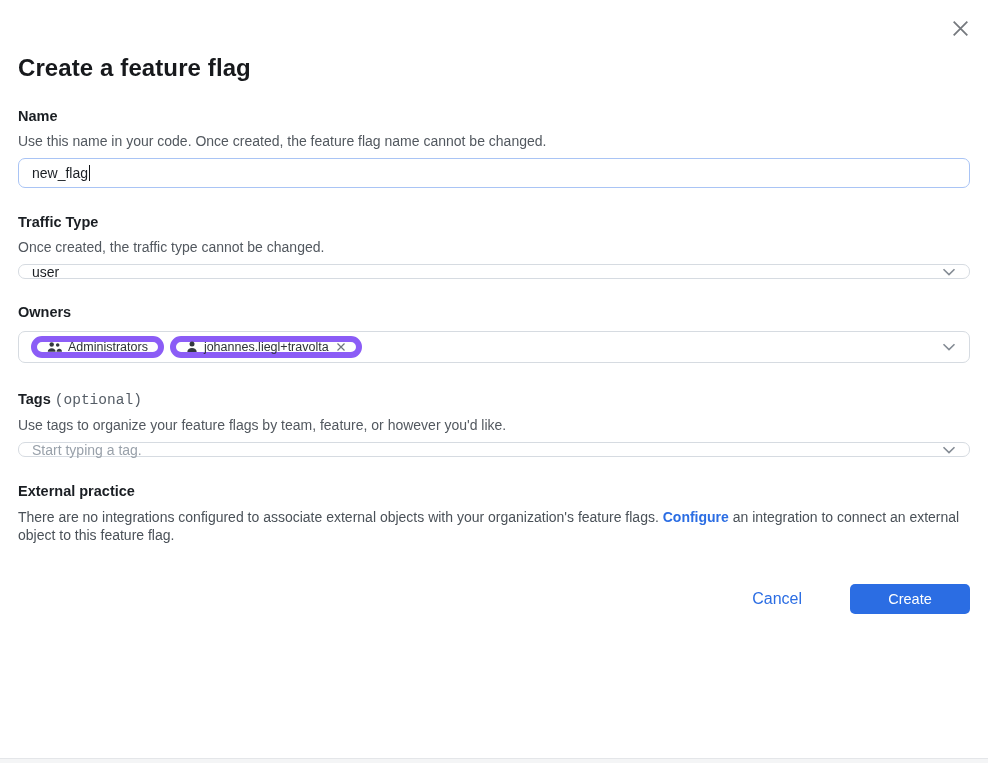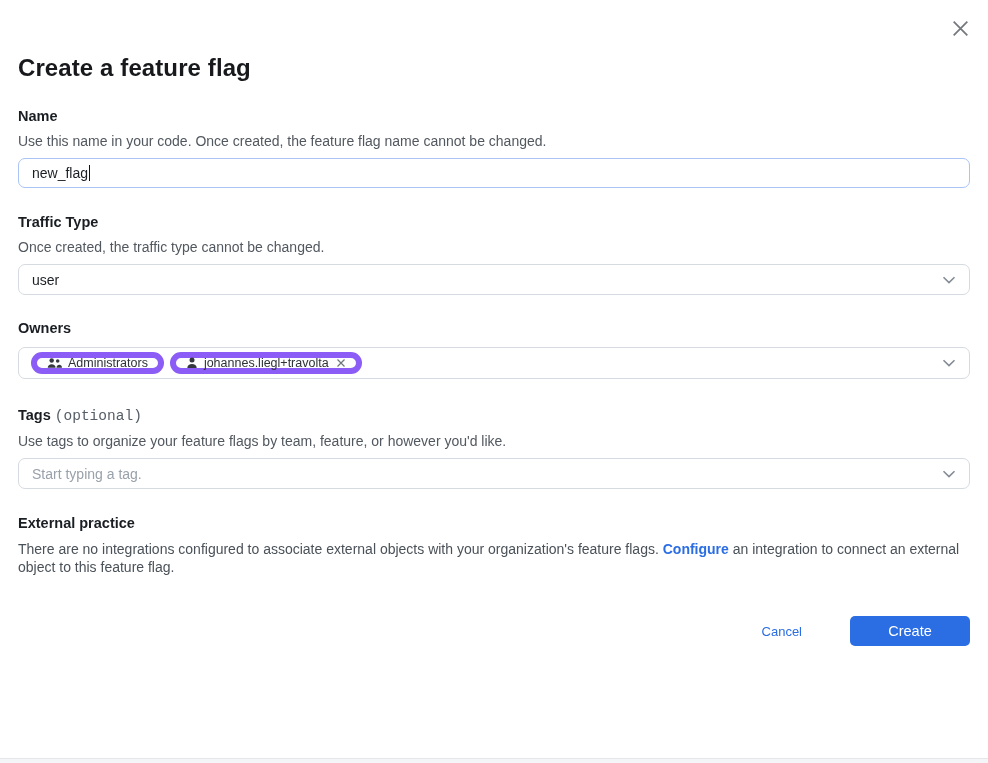--- a/index.html
+++ b/index.html
@@ -50,21 +50,21 @@
     width: 100%; height: 30px;
     border: 1px solid #d6dbe1;
     border-radius: 7px;
     background: #ffffff;
     font-size: 14px; color: #1b1f24;
     display: flex; align-items: center;
     padding: 0 13px;
     position: relative;
   }
   .input-box.focused { border-color: #a9c4f5; }
-  .select-box { height: 31px; cursor: pointer; }
+  .select-box { height: 15px; cursor: pointer; }
   .chips-box { margin-top: 11px; height: 32px; padding: 0 13px 0 6px; cursor: pointer; }
 
   .caret {
     display: inline-block; width: 1px; height: 16px;
     background: #111417; margin-left: 1px;
     animation: blink 1s steps(1) infinite;
   }
   @keyframes blink { 0%,60% { opacity: 1; } 61%,100% { opacity: 0; } }
 
   .chevron { position: absolute; right: 13px; top: 50%; transform: translateY(-50%); display: flex; }
@@ -95,21 +95,21 @@
     max-width: 952px;
   }
   .ext-link { color: #2b6de3; font-weight: 700; text-decoration: none; cursor: pointer; }
 
   .footer {
     margin-top: 40px;
     display: flex; justify-content: flex-end; align-items: center;
     gap: 48px;
   }
   .cancel-link {
-    color: #2b6de3; font-size: 13px;
+    color: #2b6de3; font-size: 16px;
     background: none; border: none; cursor: pointer;
     font-family: inherit;
   }
   .create-btn {
     width: 120px; height: 30px;
     background: #2b6de3; color: #ffffff;
     border: none; border-radius: 5px;
     font-size: 14.5px; cursor: pointer;
     font-family: inherit;
   }

